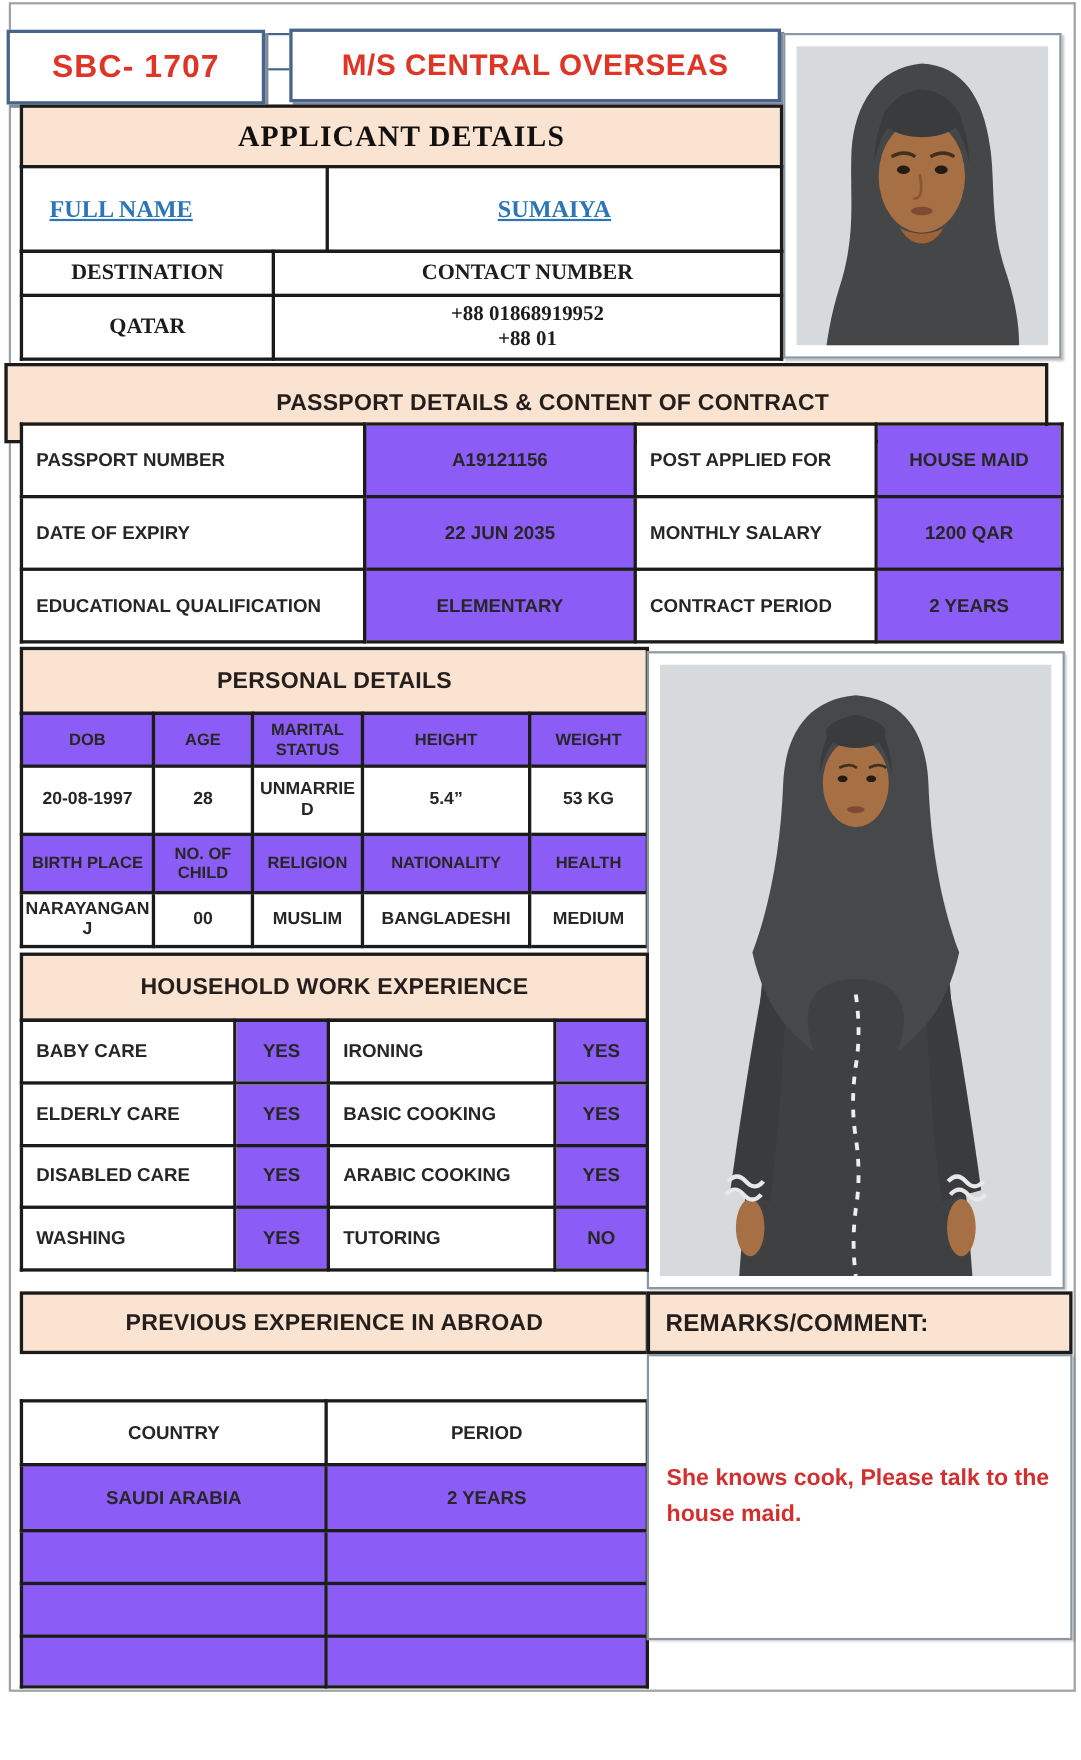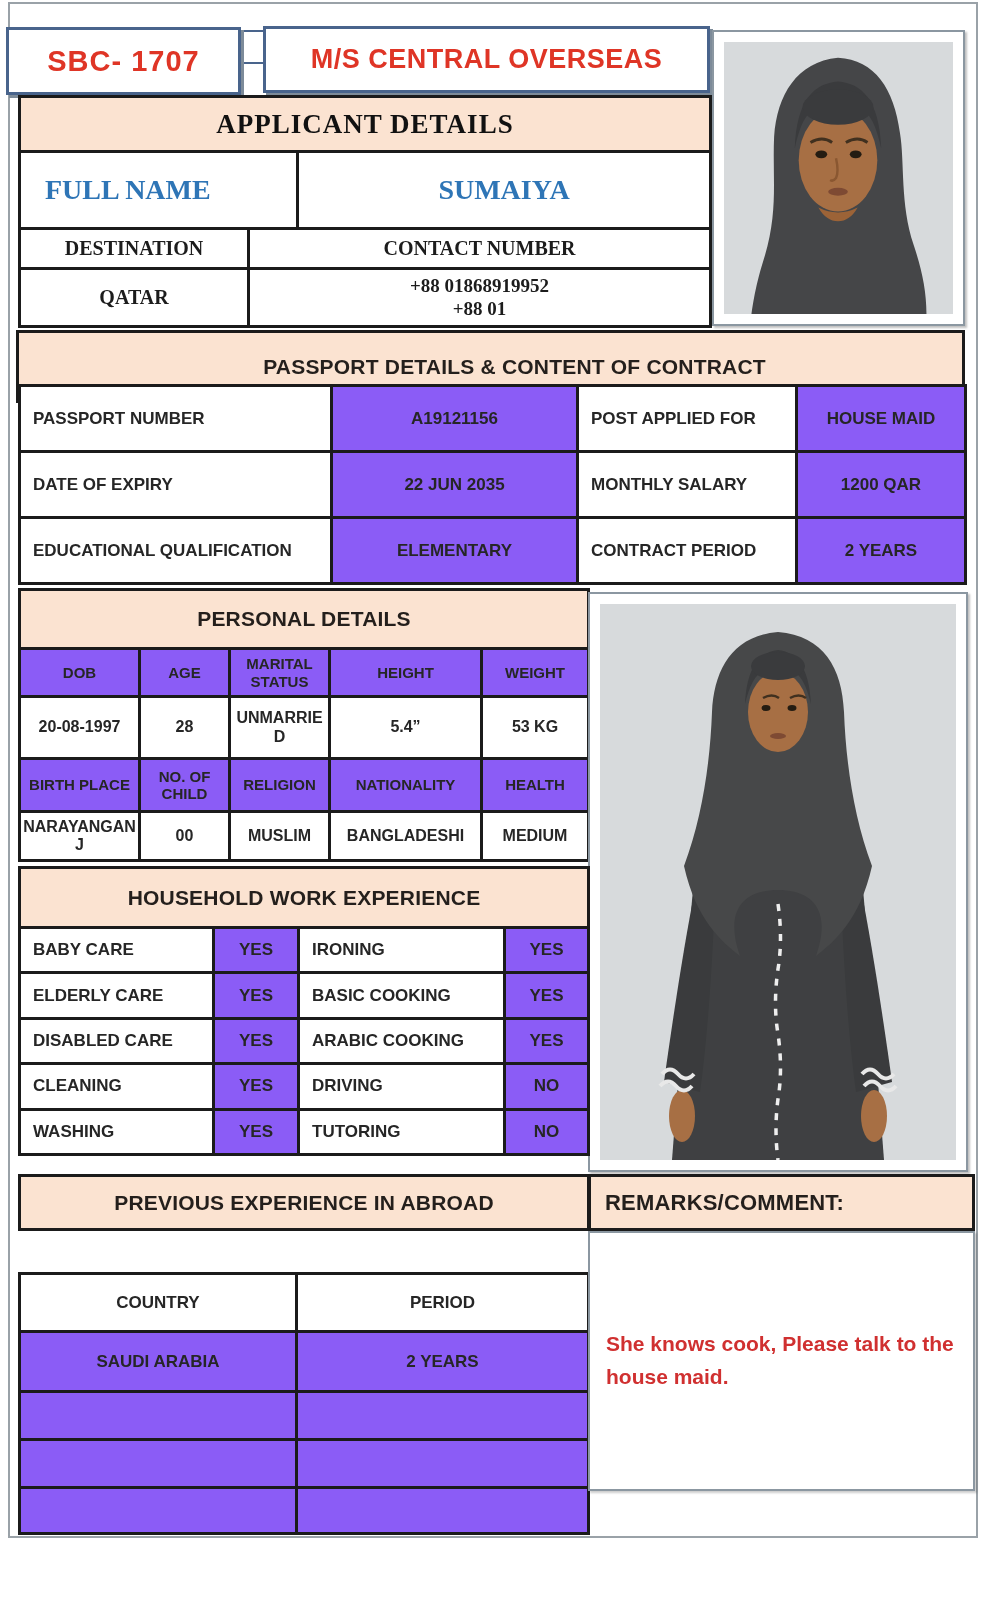--- a/index.html
+++ b/index.html
@@ -30,21 +30,21 @@
   table.doc td{border:3px solid #1b1b1b;overflow:hidden;}
   td.c{text-align:center;vertical-align:middle;}
   td.l{text-align:left;vertical-align:middle;padding-left:12px;}
   .bluecell{background:#8b5cf6;}
   .whitecell{background:#ffffff;}
 
   .serifb{font-family:"Liberation Serif",serif;font-weight:bold;}
   .blue-text{color:#2e75b6;}
   .blk{color:#1c1c1c;}
 
-  .name-size{font-size:28px;}
+  .name-size{font-size:22px;text-decoration:underline;}
   .dc-size{font-size:20px;}
   .contact-size{font-size:19px;line-height:1.2;}
   .pp-size{font-size:17px;font-weight:bold;color:#262626;}
   .pd-hdr-size{font-size:15px;font-weight:bold;color:#262626;line-height:1.15;}
   .pd-val-size{font-size:16px;font-weight:bold;color:#262626;line-height:1.15;overflow-wrap:break-word;word-break:break-word;}
   .hh-size{font-size:17px;font-weight:bold;color:#262626;}
   .ab-size{font-size:17px;font-weight:bold;color:#262626;}
 
   
   .remarks-box{background:#ffffff;border:2px solid #8b97a1;box-shadow:2px 2px 2px rgba(0,0,0,.2);padding-left:47px;}
@@ -114,21 +114,21 @@
       <td class="c whitecell serifb blk dc-size">QATAR</td>
       <td class="c whitecell serifb blk contact-size">
         <div>+88 01868919952</div>
         <div>+88 01</div>
       </td>
     </tr>
   </tbody>
     </table>
 </div>
 
-<div class="abs sec-hdr sans" style="left:16px;top:330px;width:949px;height:73px;padding-left:48px;">
+<div class="abs sec-hdr sans" style="left:4px;top:330px;width:949px;height:73px;padding-left:48px;">
   <span>PASSPORT DETAILS &amp; CONTENT OF CONTRACT</span>
 </div>
 
 <div class="abs" style="left:18px;top:384px;width:949px;height:201px;">
   <table class="doc">
     <colgroup>
         <col style="width:312px">
         <col style="width:246px">
         <col style="width:219px">
         <col>
@@ -259,26 +259,20 @@
       <td class="l whitecell hh-size">BASIC COOKING</td>
       <td class="c bluecell hh-size">YES</td>
     </tr>
     <tr>
       <td class="l whitecell hh-size">DISABLED CARE</td>
       <td class="c bluecell hh-size">YES</td>
       <td class="l whitecell hh-size">ARABIC COOKING</td>
       <td class="c bluecell hh-size">YES</td>
     </tr>
     <tr>
-      <td class="l whitecell hh-size">CLEANING</td>
-      <td class="c bluecell hh-size">YES</td>
-      <td class="l whitecell hh-size">DRIVING</td>
-      <td class="c bluecell hh-size">NO</td>
-    </tr>
-    <tr>
       <td class="l whitecell hh-size">WASHING</td>
       <td class="c bluecell hh-size">YES</td>
       <td class="l whitecell hh-size">TUTORING</td>
       <td class="c bluecell hh-size">NO</td>
     </tr>
   </tbody>
     </table>
 </div>
 
 <div class="abs sec-hdr sans" style="left:18px;top:1174px;width:572px;height:57px;">

